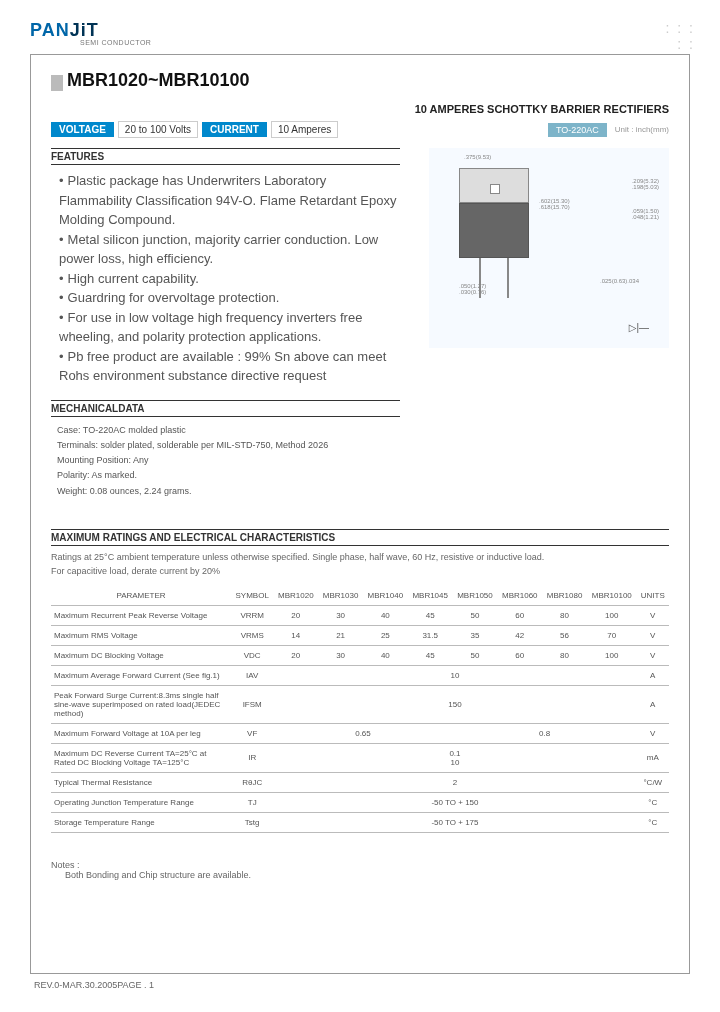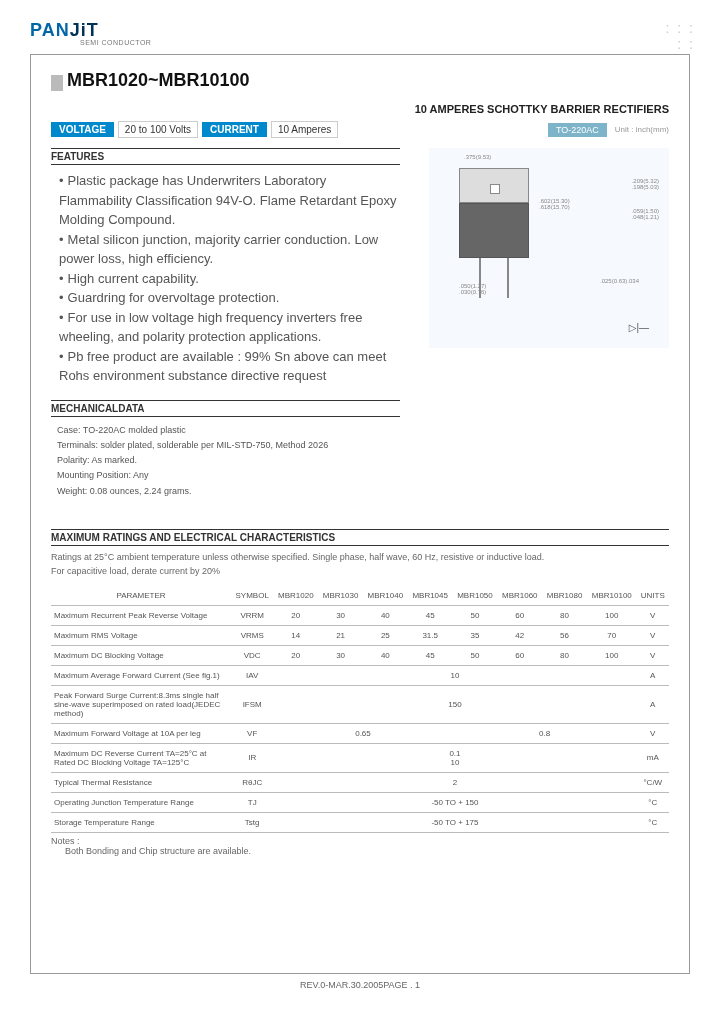--- a/index.html
+++ b/index.html
@@ -34,22 +34,22 @@
   .pkg-black { width: 70px; height: 55px; background: #666; border: 1px solid #555; }
   .pkg-lead { width: 2px; height: 40px; background: #888; position: absolute; }
   .pkg-dim { font-size: 6px; color: #888; position: absolute; }
   .diode-sym { position: absolute; right: 20px; bottom: 15px; font-size: 10px; color: #555; }
   .max-section { margin-top: 16px; }
   .max-desc { font-size: 9px; color: #666; margin: 4px 0; }
   table.params { width: 100%; border-collapse: collapse; font-size: 8px; margin-top: 10px; }
   table.params th, table.params td { border-bottom: 1px solid #bbb; padding: 5px 3px; text-align: center; color: #555; }
   table.params th { font-weight: normal; }
   table.params td.pname { text-align: left; width: 180px; }
-  .notes { font-size: 9px; color: #666; margin-top: 3px; }
-  .footer { display: flex; justify-content: center; font-size: 9px; color: #666; margin-top: 6px; padding: 0 4px; }
+  .notes { font-size: 9px; color: #666; margin-top: 27px; }
+  .footer { display: flex; justify-content: flex-start; font-size: 9px; color: #666; margin-top: 6px; padding: 0 4px; }
 </style>
 </head>
 <body>
 
 <div class="page">
   <div class="header-bar">
     <div>
       <span class="logo">
         <span>PAN</span><span class="alt">JiT</span>
       </span>
@@ -85,22 +85,22 @@
           <li>High current capability.</li>
           <li>Guardring for overvoltage protection.</li>
           <li>For use in low voltage high frequency inverters free wheeling, and polarity protection applications.</li>
           <li>Pb free product are available : 99% Sn above can meet Rohs environment substance directive request</li>
         </ul>
 
         <div class="section-header">MECHANICALDATA</div>
         <div class="mech-list">
           <div>Case: TO-220AC molded plastic</div>
           <div>Terminals: solder plated, solderable per MIL-STD-750, Method 2026</div>
+          <div>Mounting Position: Any</div>
           <div>Polarity:   As marked.</div>
-          <div>Mounting Position: Any</div>
           <div>Weight: 0.08 ounces, 2.24 grams.</div>
         </div>
       </div>
 
       <div class="right-col">
         <div class="pkg-diagram">
           <div class="pkg-body">
             <div class="pkg-tab">
                 <div class="pkg-hole"></div>
               </div>

